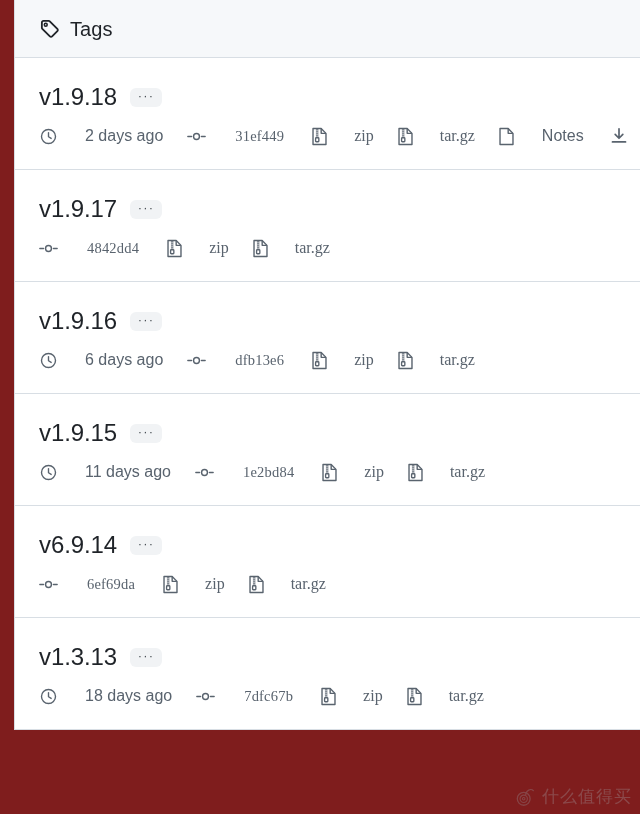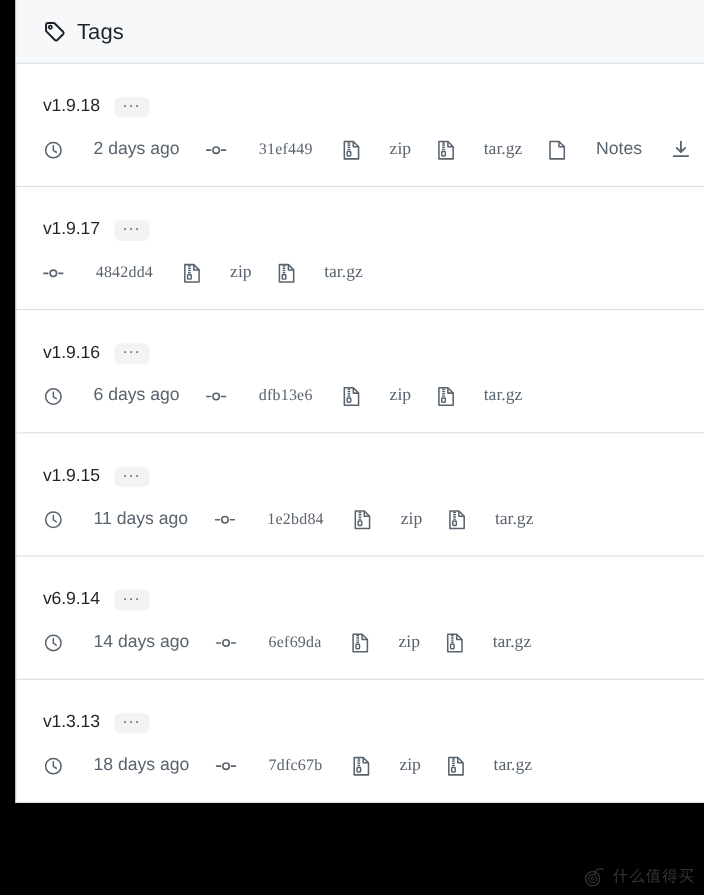--- a/index.html
+++ b/index.html
@@ -15,21 +15,21 @@
     color: #1f2328;
     -webkit-font-smoothing: antialiased;
   }
 
   
   #page {
     position: relative;
     width: 640px;
     height: 814px;
     overflow: hidden;
-    background: #000000;
+    background: #7f1d1d;
   }
 
   
   .tagbox {
     position: absolute;
     left: 14px;
     top: 0;
     width: 660px;      
     border-left: 1px solid #d8dee4;
     border-right: 1px solid #d8dee4;
@@ -74,21 +74,21 @@
     border-bottom: 1px solid #d8dee4;
   }
 
   .tag-title-line {
     display: flex;
     align-items: center;
     margin-bottom: 15px;
     height: 26px;
   }
   .tag-name {
-    font-size: 16px;
+    font-size: 24px;
     font-weight: 400;
     color: #1f2328;
     line-height: 26px;
     letter-spacing: -0.1px;
   }
   .kebab-button {
     margin-left: 13px;
     width: 32px;
     height: 19px;
     border-radius: 6px;
@@ -157,21 +157,21 @@
     pointer-events: none;
     user-select: none;
   }
   .watermark .wm-logo {
     width: 22px;
     height: 22px;
     margin-right: 5px;
     color: #9aa0a6;
   }
   .watermark .wm-text {
-    font-size: 14px;
+    font-size: 17px;
     color: #a8adb3;
     letter-spacing: 1px;
     font-family: "DejaVu Sans", sans-serif;
   }
 </style>
 </head>
 <body>
 
 <div id="page">
 
@@ -398,29 +398,20 @@
         </span>
       </div>
     </div>
 
     <div class="tag-row">
       <div class="tag-title-line">
         <a class="tag-name">v6.9.14</a>
         <span class="kebab-button">···</span>
       </div>
       <div class="tag-meta-line">
-        <span class="meta-item date">
-          <span class="mi-icon">
-            <svg width="17" height="17" viewBox="0 0 16 16" fill="none" aria-hidden="true">
-              <circle cx="8" cy="8" r="6.6" stroke="#59636e" stroke-width="1.3"></circle>
-              <path d="M8 4.3V8.2l2.5 1.6" stroke="#59636e" stroke-width="1.3" stroke-linecap="round" stroke-linejoin="round"></path>
-            </svg>
-          </span>
-          <span class="mi-label">14 days ago</span>
-        </span>
         <span class="meta-item commit">
           <span class="mi-icon">
             <svg width="19" height="19" viewBox="0 0 20 16" fill="none" aria-hidden="true">
               <circle cx="10" cy="8" r="3.1" stroke="#59636e" stroke-width="1.5"></circle>
               <path d="M0.9 8h3.9M15.2 8h3.9" stroke="#59636e" stroke-width="1.5" stroke-linecap="round"></path>
             </svg>
           </span>
           <span class="mi-label">6ef69da</span>
         </span>
         <span class="meta-item asset">

